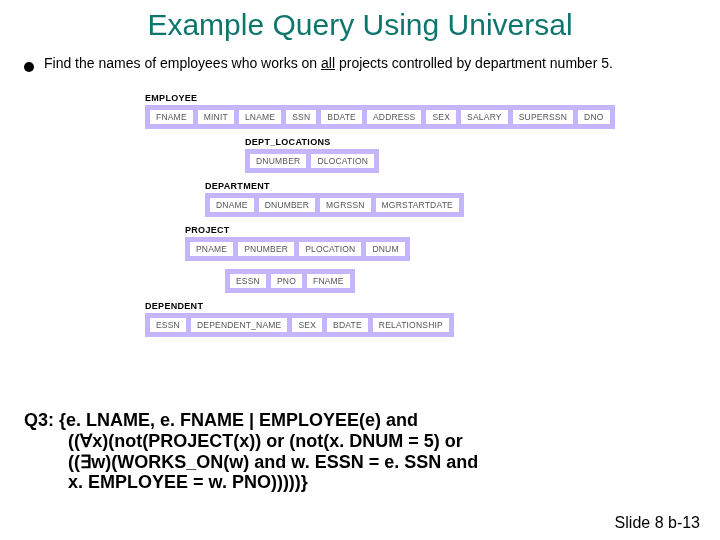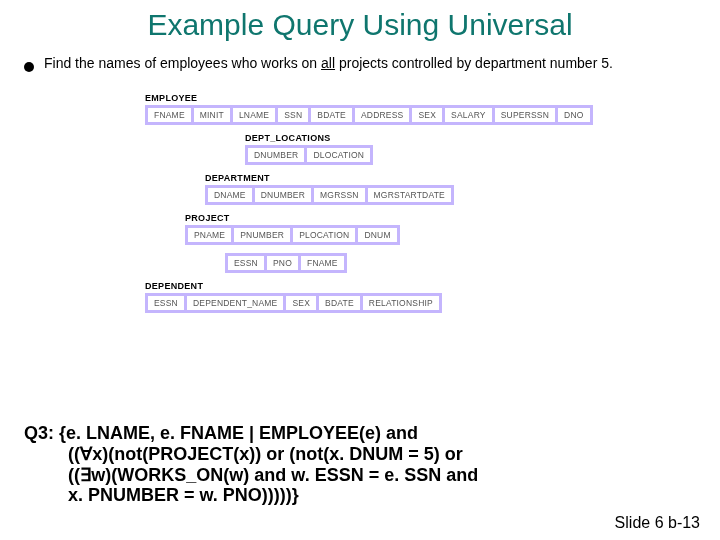--- a/index.html
+++ b/index.html
@@ -57,33 +57,33 @@
     font-weight: bold;
     font-size: 9px;
     margin-bottom: 2px;
     letter-spacing: 0.3px;
   }
   .schema-table {
     border-collapse: collapse;
     table-layout: auto;
   }
   .schema-table td {
-    border: 3px solid #c4b5fd;
+    border: 5px solid #c4b5fd;
     padding: 2px 6px;
     font-size: 8.5px;
     text-align: right;
     white-space: nowrap;
     color: #555;
     letter-spacing: 0.2px;
   }
   .schema-table td.key { }
   .q3 {
     position: absolute;
     left: 24px;
-    bottom: 34px;
+    bottom: 47px;
     font-size: 18px;
     font-weight: bold;
     line-height: 1.15;
     font-family: Verdana, Geneva, sans-serif;
   }
   .q3 .label { display: inline; }
   .q3 .body-line { display: block; padding-left: 44px; text-indent: -0px; }
   .q3 .first-line { display: block; }
   .footer {
     position: absolute;
@@ -189,17 +189,17 @@
             </tr>
           </tbody>
         </table>
     </div>
   </div>
 
   <div class="q3">
     <span class="first-line"><span class="label">Q3: </span><span>{e. LNAME, e. FNAME | EMPLOYEE(e) and</span></span>
     <span class="body-line">((∀x)(not(PROJECT(x)) or (not(x. DNUM = 5) or</span>
     <span class="body-line">((∃w)(WORKS_ON(w) and w. ESSN = e. SSN and</span>
-    <span class="body-line">x. PNUMBER = w. PNO)))))}</span>
+    <span class="body-line">x. EMPLOYEE = w. PNO)))))}</span>
   </div>
 
-  <div class="footer">Slide 6 b-13</div>
+  <div class="footer">Slide 8 b-13</div>
 </div>
 
 </body></html>

